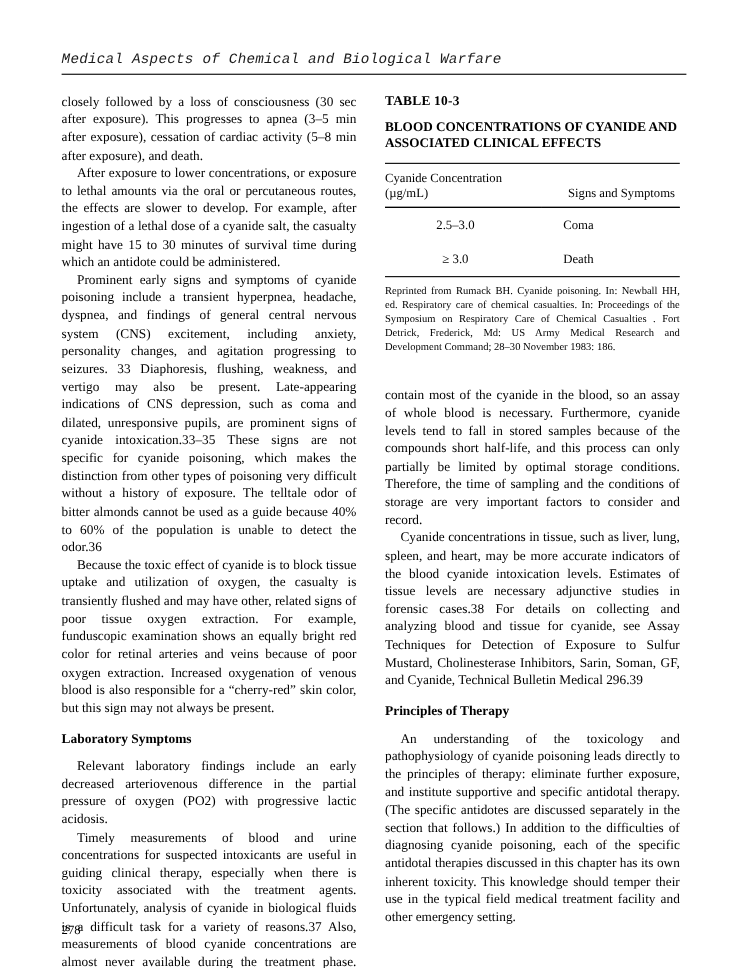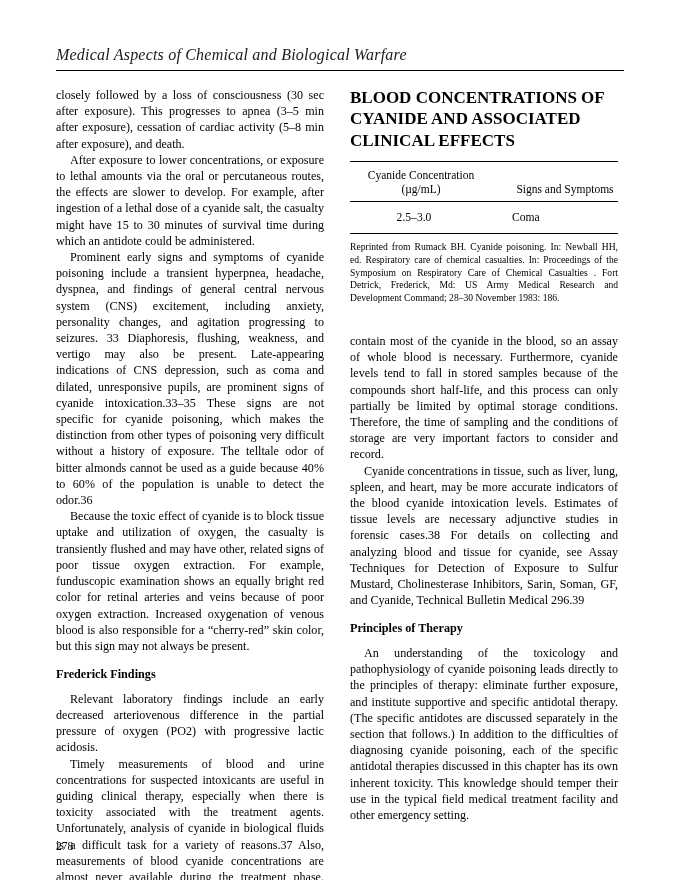--- a/index.html
+++ b/index.html
@@ -18,24 +18,25 @@
   .page {
     position: absolute;
     left: 0; top: 0;
     width: 680px;
     height: 880px;
     box-sizing: border-box;
     padding: 46px 56px 30px 56px;
   }
   .running-head {
     font-style: italic;
-    font-size: 16px;
+    font-size: 13px;
     letter-spacing: 0.2px;
     color: #1a1a1a;
     margin: 0 0 6px 0;
+    font-family: Liberation Mono, monospace;
   }
   .rule {
     border: 0;
     border-top: 0.8px solid #000;
     margin: 2px 0 16px 0;
   }
   .columns {
     display: flex;
     flex-direction: row;
     gap: 26px;
@@ -62,38 +63,38 @@
     line-height: 1.2;
   }
   
   .table-label {
     font-size: 12.2px;
     font-weight: bold;
     letter-spacing: 0.2px;
     margin: 0 0 9px 0;
   }
   .table-title {
-    font-size: 17px;
+    font-size: 12px;
     font-weight: bold;
     line-height: 1.26;
     margin: 0 0 10px 0;
   }
   .tbl-top-rule {
     border: 0;
     border-top: 1.1px solid #000;
     margin: 0 0 0 0;
   }
   table.data {
     width: 100%;
     border-collapse: collapse;
     font-size: 11.6px;
   }
   table.data th {
     font-weight: normal;
-    text-align: center;
+    text-align: left;
     vertical-align: bottom;
     padding: 6px 0 5px 0;
     line-height: 1.22;
     font-size: 11.5px;
   }
   table.data th.right { text-align: center; padding-left: 20px; }
   table.data thead tr { border-bottom: 0.8px solid #000; }
   table.data td {
     padding: 8.5px 0;
     font-size: 11.6px;
@@ -133,44 +134,49 @@
   <hr class="rule">
 
   <div class="columns">
 
     <div class="col">
       <p>closely followed by a loss of consciousness (30 sec after exposure). This progresses to apnea (3–5 min after exposure), cessation of cardiac activity (5–8 min after exposure), and death.</p>
       <p class="indent">After exposure to lower concentrations, or exposure to lethal amounts via the oral or percutaneous routes, the effects are slower to develop. For example, after ingestion of a lethal dose of a cyanide salt, the casualty might have 15 to 30 minutes of survival time during which an antidote could be administered.</p>
       <p class="indent">Prominent early signs and symptoms of cyanide poisoning include a transient hyperpnea, headache, dyspnea, and findings of general central nervous system (CNS) excitement, including anxiety, personality changes, and agitation progressing to seizures.&nbsp;33 Diaphoresis, flushing, weakness, and vertigo may also be present. Late-appearing indications of CNS depression, such as coma and dilated, unresponsive pupils, are prominent signs of cyanide intoxication.33–35 These signs are not specific for cyanide poisoning, which makes the distinction from other types of poisoning very difficult without a history of exposure. The telltale odor of bitter almonds cannot be used as a guide because 40% to 60% of the population is unable to detect the odor.36</p>
       <p class="indent">Because the toxic effect of cyanide is to block tissue uptake and utilization of oxygen, the casualty is transiently flushed and may have other, related signs of poor tissue oxygen extraction. For example, funduscopic examination shows an equally bright red color for retinal arteries and veins because of poor oxygen extraction. Increased oxygenation of venous blood is also responsible for a “cherry-red” skin color, but this sign may not always be present.</p>
 
-      <h3 class="subhead">Frederick Findings</h3>
+      <h3 class="subhead">Laboratory Symptoms</h3>
 
       <p class="indent">Relevant laboratory findings include an early decreased arteriovenous difference in the partial pressure of oxygen (PO2) with progressive lactic acidosis.</p>
       <p class="indent">Timely measurements of blood and urine concentrations for suspected intoxicants are useful in guiding clinical therapy, especially when there is toxicity associated with the treatment agents. Unfortunately, analysis of cyanide in biological fluids is a difficult task for a variety of reasons.37 Also, measurements of blood cyanide concentrations are almost never available during the treatment phase. Blood concentrations of cyanide and associated clinical effects are shown in Table 10-3.</p>
 
     </div>
 
     <div class="col">
 
+      <div class="table-label">TABLE 10-3</div>
       <div class="table-title">BLOOD CONCENTRATIONS OF CYANIDE AND ASSOCIATED CLINICAL EFFECTS</div>
 
       <hr class="tbl-top-rule">
 
       <table class="data">
         <thead>
           <tr>
             <th>Cyanide Concentration (µg/mL)</th>
             <th class="right">Signs and Symptoms</th>
           </tr>
         </thead>
         <tbody>
           <tr>
             <td class="num">2.5–3.0</td>
             <td class="val">Coma</td>
+          </tr>
+          <tr>
+            <td class="num">≥ 3.0</td>
+            <td class="val">Death</td>
           </tr>
         </tbody>
       </table>
 
       <hr class="tbl-bottom-rule">
 
       <p class="source">Reprinted from Rumack BH. Cyanide poisoning. In: Newball HH, ed. Respiratory care of chemical casualties. In: Proceedings of the Symposium on Respiratory Care of Chemical Casualties . Fort Detrick, Frederick, Md: US Army Medical Research and Development Command; 28–30 November 1983: 186.</p>
 
       <div class="gap"></div>
 

